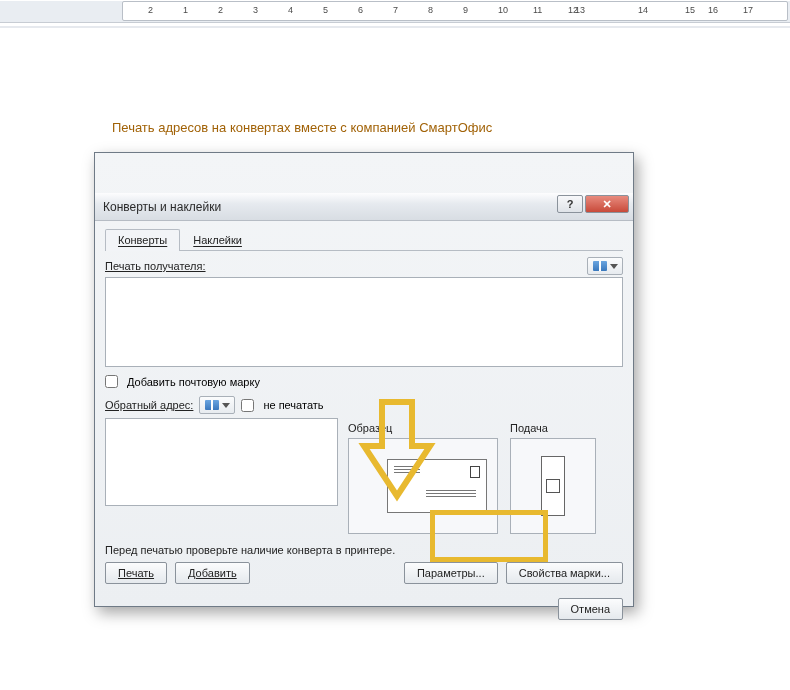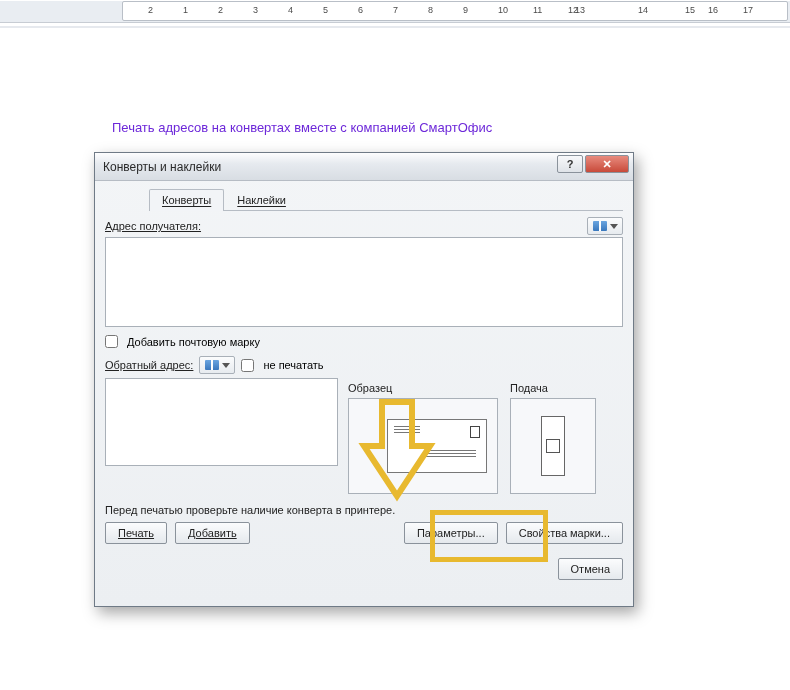--- a/index.html
+++ b/index.html
@@ -43,39 +43,40 @@
   .page-line {
     position: absolute;
     left: 0; right: 0; top: 26px; height: 2px;
     background: #e6e9ee;
   }
   .doc-text {
     position: absolute;
     left: 112px;
     top: 120px;
     font-size: 13px;
-    color: #6d28d9;
+    color: #a16207;
   }
   
   .dialog {
     position: absolute;
     left: 94px; top: 152px;
     width: 540px; height: 455px;
     background: linear-gradient(#f3f5f7, #eceff2);
     border: 1px solid #6f7a86;
     box-shadow: 4px 6px 14px rgba(0,0,0,0.35);
   }
   .titlebar {
     height: 28px;
     background: linear-gradient(#fdfdfe, #e6eaef 40%, #d8dde3);
     border-bottom: 1px solid #b6bcc4;
     display: flex;
     align-items: center;
     padding-left: 8px;
     position: relative;
+    margin-top: 40px;
   }
   .titlebar .title { color: #2a2a2a; font-size: 12px; }
   .winbtns {
     position: absolute; right: 4px; top: 2px;
     display: flex; gap: 2px;
   }
   .winbtn {
     height: 18px;
     border: 1px solid #8a929b;
     border-radius: 2px;
@@ -86,21 +87,20 @@
   .closebtn { width: 44px; background: linear-gradient(#e88b7e,#c84a3a); color:#fff; }
   .dialog-body {
     padding: 8px 10px 10px 10px;
   }
   
   .tabs {
     display: flex;
     border-bottom: 1px solid #b6bcc4;
     position: relative;
     margin-bottom: 6px;
-    margin-left: 44px;
   }
   .tab {
     padding: 4px 12px;
     font-size: 11px;
     color: #222;
     border: 1px solid transparent;
     border-bottom: none;
     cursor: default;
     position: relative;
   }
@@ -253,21 +253,21 @@
     </div>
   </div>
   <div class="dialog-body">
 
     <div class="tabs">
       <div class="tab active"><span>Конверты</span></div>
       <div class="tab"><span>Наклейки</span></div>
     </div>
 
     <div class="toprow">
-      <span class="lbl"><span class="u">Адрес получателя:</span></span>
+      <span class="lbl"><span class="u">Печать получателя:</span></span>
       <div class="mini-icon">
         <span class="book-icon"></span>
         <span class="tri"></span>
       </div>
     </div>
     <textarea class="textarea" style=""></textarea>
 
     <label class="chk-row">
       <input type="checkbox" style="">
       <span>Добавить почтовую марку</span>

